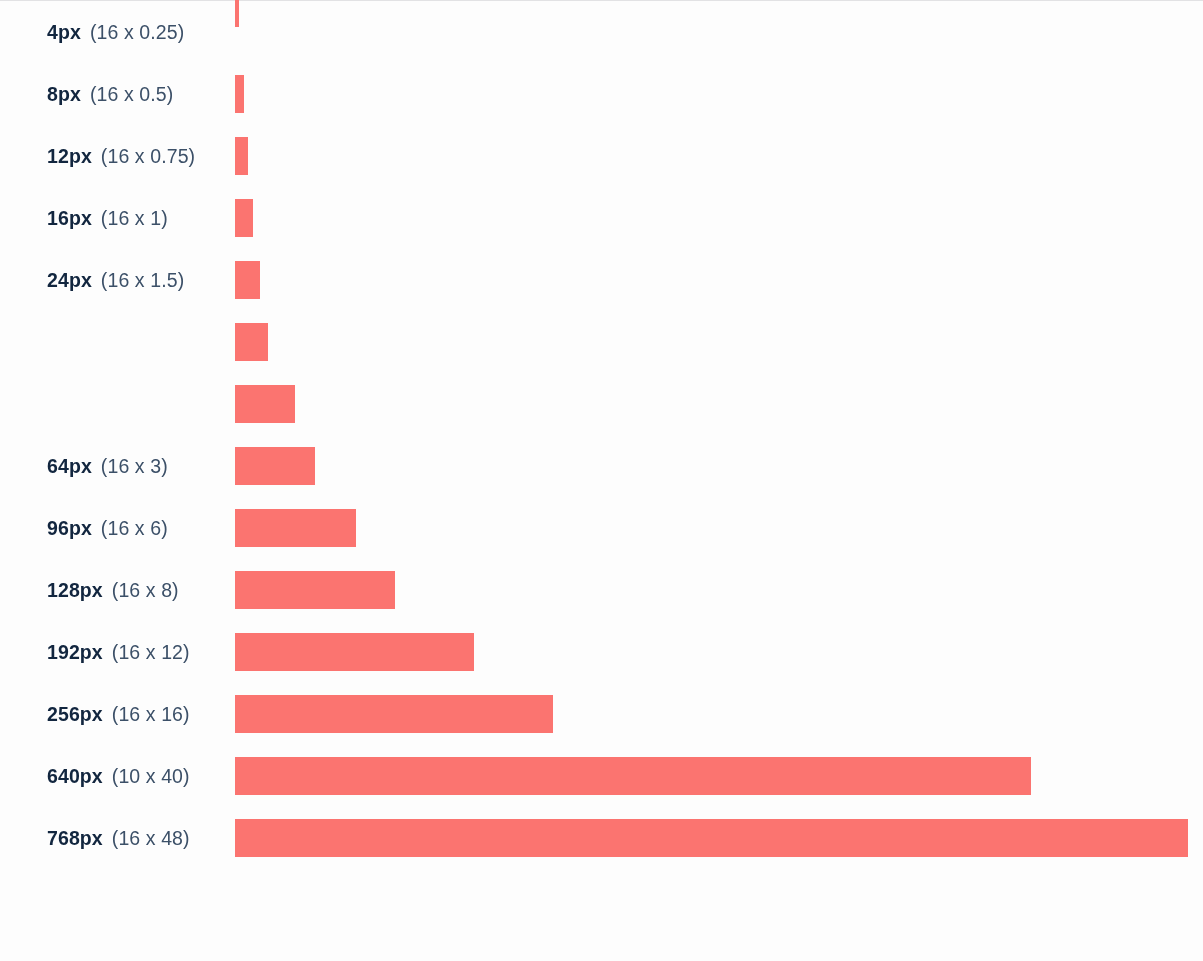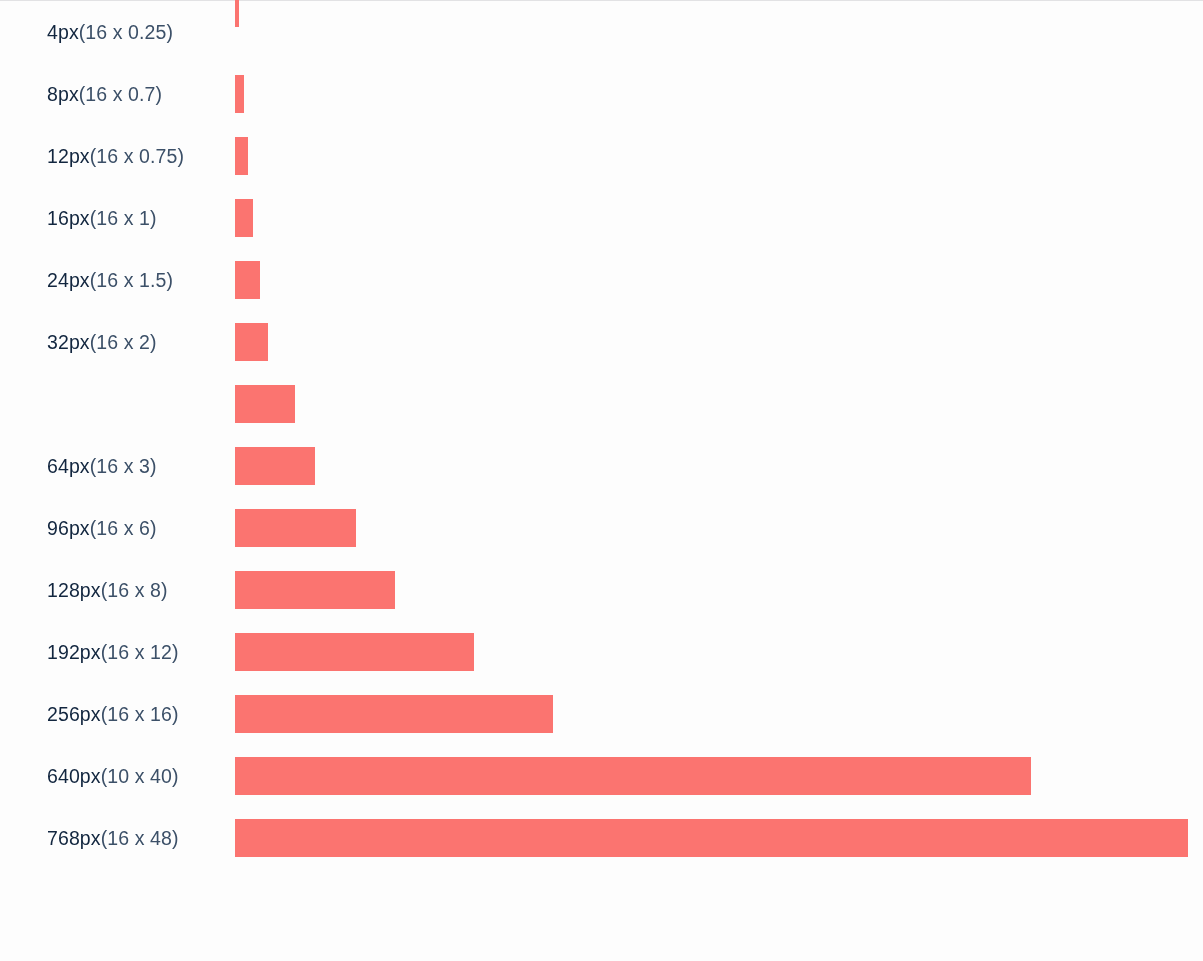--- a/index.html
+++ b/index.html
@@ -45,29 +45,29 @@
     height: 62px;
     display: flex;
     align-items: center;
     white-space: nowrap;
     font-size: 19px;
     letter-spacing: 0.1px;
   }
 
   .label-value {
     color: #12263f;
-    font-weight: 400;
+    font-weight: 700;
     font-size: 19.5px;
   }
 
   .label-multiplier {
     color: #3c5068;
     font-weight: 400;
     font-size: 19.5px;
-    margin-left: 0;
+    margin-left: 9px;
   }
 
   .bar-track {
     position: absolute;
     left: 235px;
     top: 0;
     height: 62px;
     display: flex;
     align-items: center;
   }
@@ -103,21 +103,21 @@
           <span class="label-value">4px</span>
           <span class="label-multiplier">(16 x 0.25)</span>
         </div>
         <div class="bar-track">
           <div class="bar" style="width: 4px; background: rgb(251, 116, 112);"></div>
         </div>
       </div>
       <div class="chart-row">
         <div class="row-label">
           <span class="label-value">8px</span>
-          <span class="label-multiplier">(16 x 0.7)</span>
+          <span class="label-multiplier">(16 x 0.5)</span>
         </div>
         <div class="bar-track">
           <div class="bar" style="width: 9px; background: rgb(251, 116, 112);"></div>
         </div>
       </div>
       <div class="chart-row">
         <div class="row-label">
           <span class="label-value">12px</span>
           <span class="label-multiplier">(16 x 0.75)</span>
         </div>
@@ -137,24 +137,20 @@
       <div class="chart-row">
         <div class="row-label">
           <span class="label-value">24px</span>
           <span class="label-multiplier">(16 x 1.5)</span>
         </div>
         <div class="bar-track">
           <div class="bar" style="width: 25px; background: rgb(251, 116, 112);"></div>
         </div>
       </div>
       <div class="chart-row">
-        <div class="row-label">
-          <span class="label-value">32px</span>
-          <span class="label-multiplier">(16 x 2)</span>
-        </div>
         <div class="bar-track">
           <div class="bar" style="width: 33px; background: rgb(251, 116, 112);"></div>
         </div>
       </div>
       <div class="chart-row">
         <div class="bar-track">
           <div class="bar" style="width: 60px; background: rgb(251, 116, 112);"></div>
         </div>
       </div>
       <div class="chart-row">

